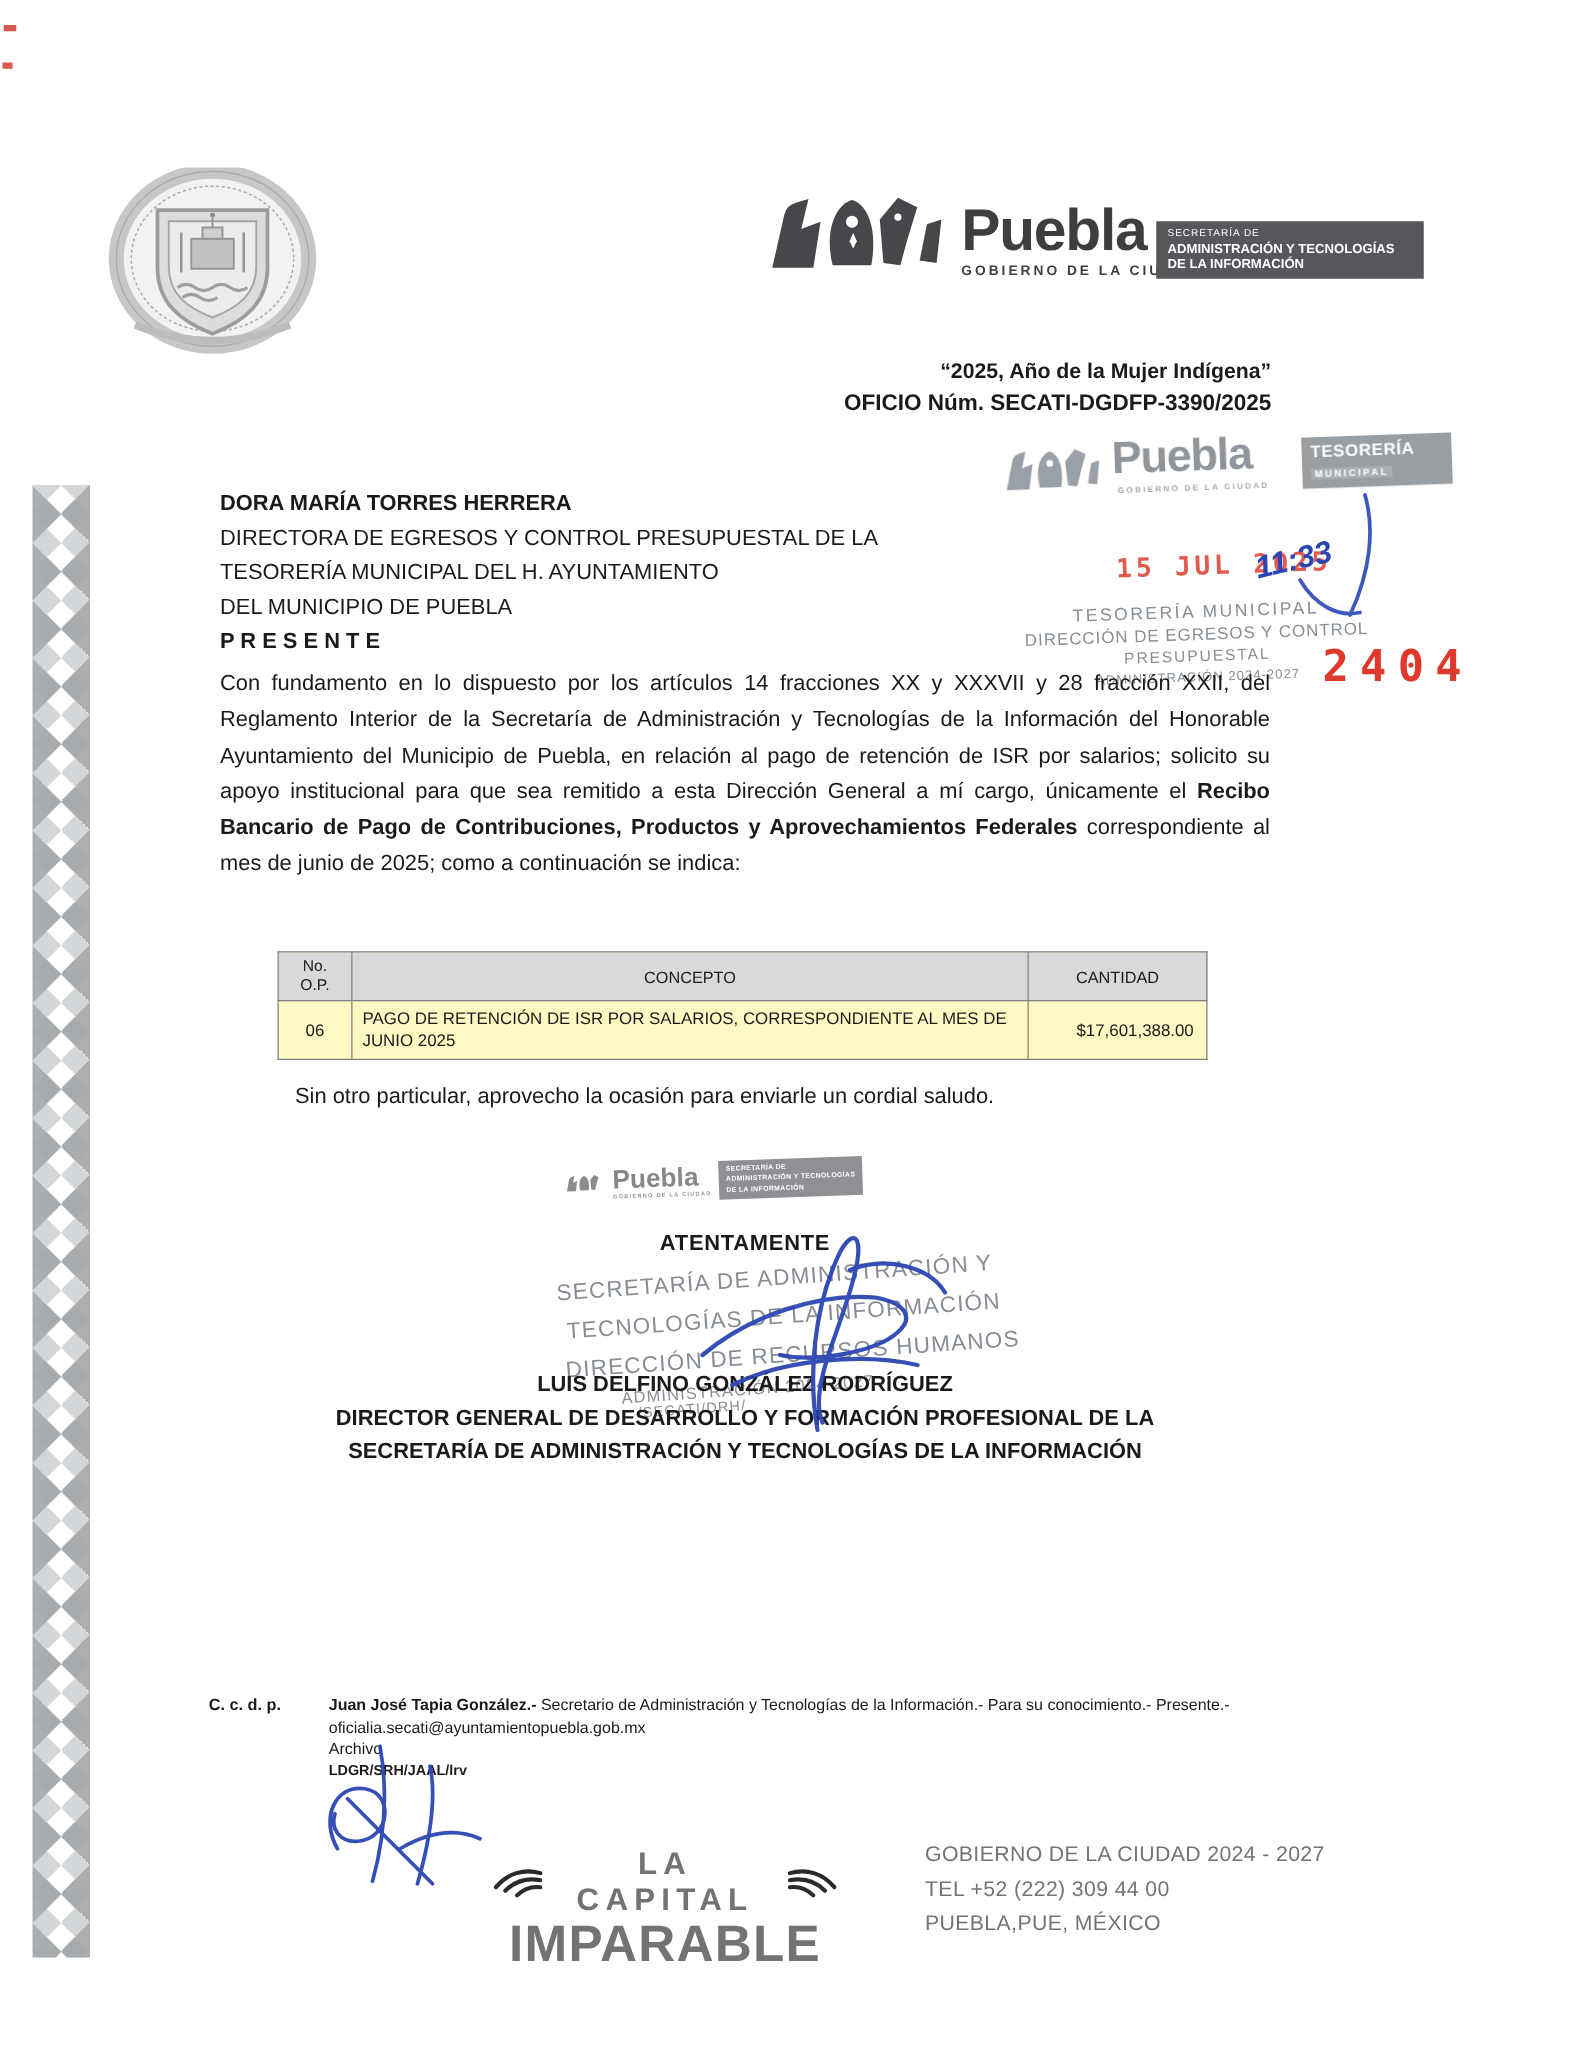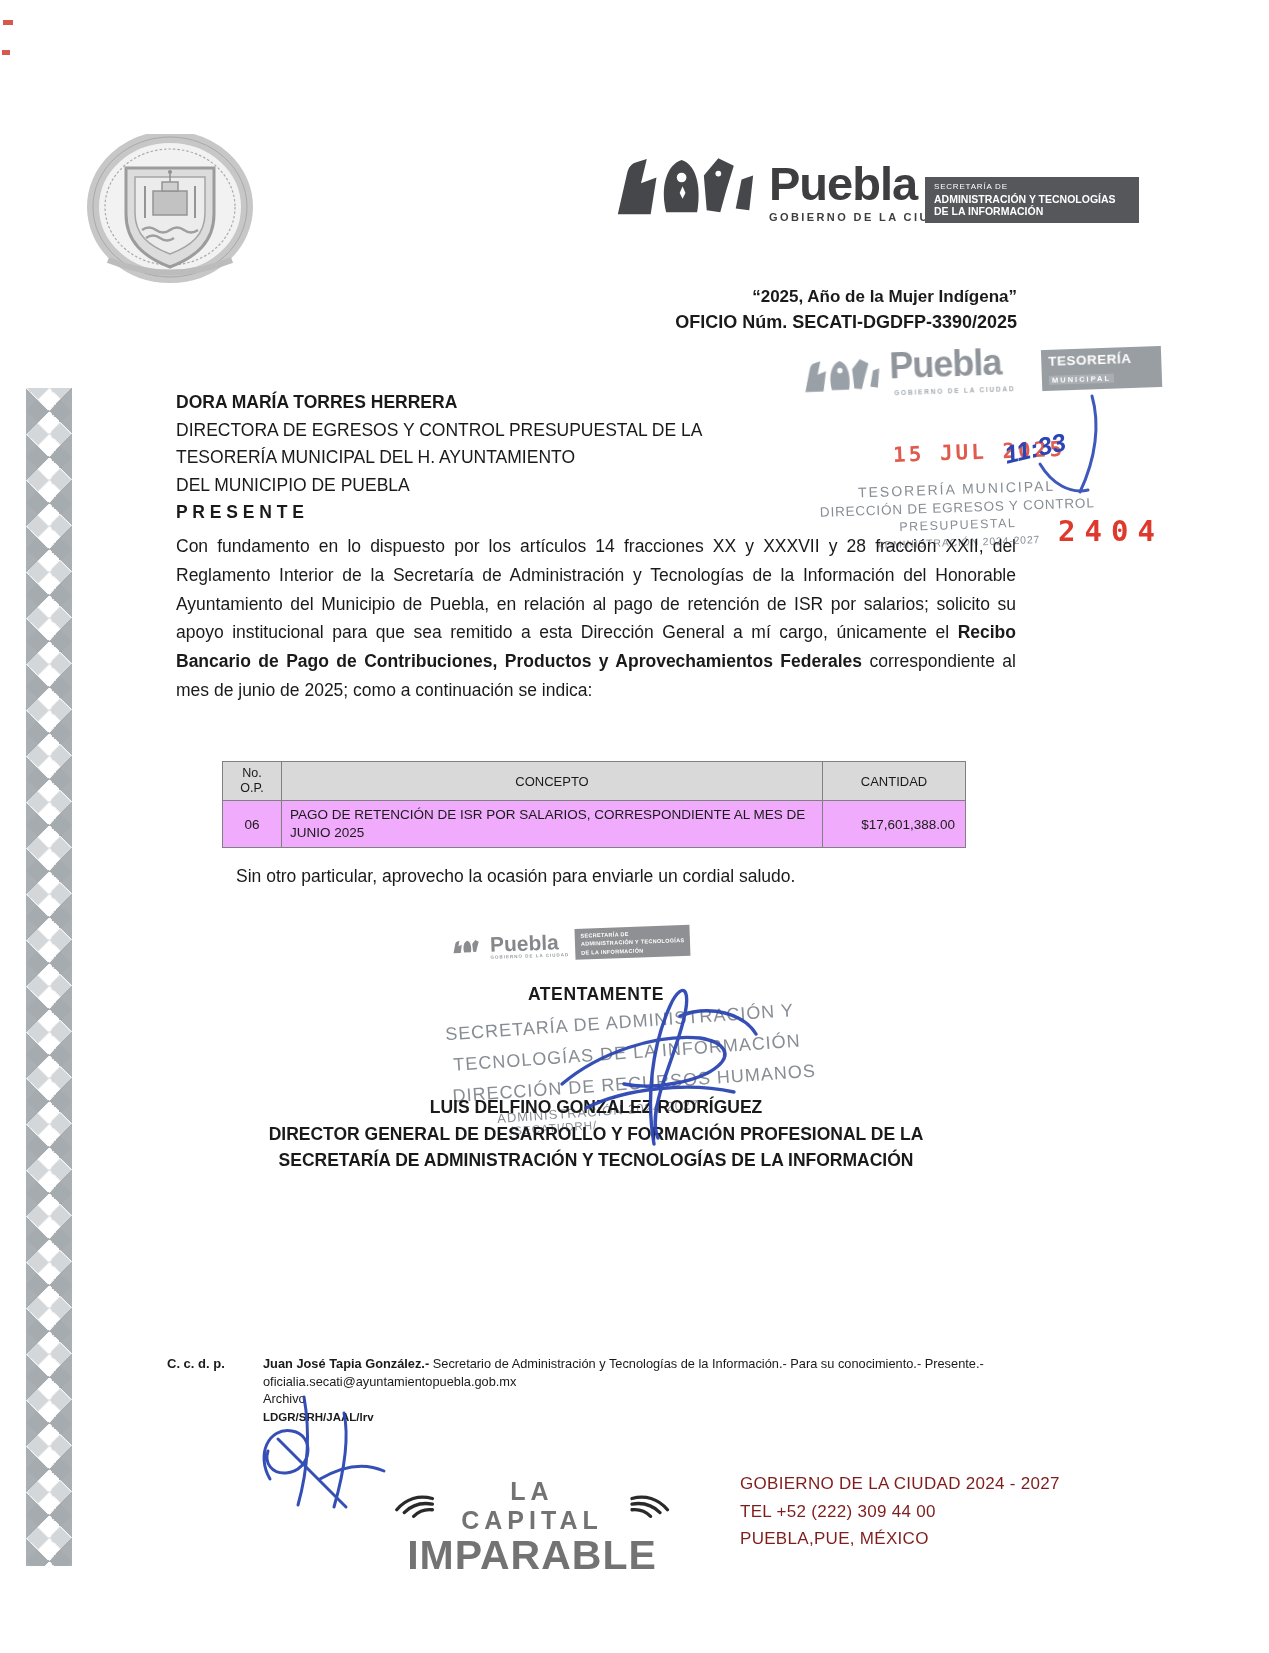--- a/index.html
+++ b/index.html
@@ -51,32 +51,32 @@
   .rs-time{position:absolute;left:1004px;top:434px;color:#2b46b4;font-size:25px;font-weight:700;
            font-style:italic;transform:rotate(-13deg);z-index:6;}
   .rs-pen{position:absolute;left:1030px;top:392px;z-index:6;}
   .rs-office{position:absolute;left:775px;top:481px;width:365px;text-align:center;color:#878e94;
              transform:rotate(-2deg);z-index:1;}
   .rs-office .o1{font-size:14px;letter-spacing:2px;}
   .rs-office .o2{font-size:13.5px;letter-spacing:.8px;margin-top:3px;}
   .rs-office .o3{font-size:12.5px;letter-spacing:1.5px;margin-top:3px;}
   .rs-office .o4{font-size:10.5px;letter-spacing:.8px;margin-top:4px;}
   .rs-folio{position:absolute;left:1058px;top:514px;font-family:"DejaVu Sans Mono",monospace;
-            font-size:29px;font-weight:700;letter-spacing:9px;color:#df382c;z-index:3;}
+            font-size:35px;font-weight:700;letter-spacing:9px;color:#df382c;z-index:3;}
 
   
   .recipient{position:absolute;left:176px;top:389px;font-size:17.5px;line-height:27.5px;z-index:2;}
   .r-name,.r-presente{font-weight:700;}
 
   
   .bodytext{position:absolute;left:176px;top:532px;width:840px;margin:0;font-size:17.5px;
             line-height:28.8px;text-align:justify;z-index:2;}
 
   
-  .optable{position:absolute;left:222px;top:761px;border-collapse:collapse;z-index:2;background:#f0abfc;}
+  .optable{position:absolute;left:222px;top:761px;border-collapse:collapse;z-index:2;background:#fef9c3;}
   .optable th,.optable td{border:1px solid #808080;}
   .optable th{background:#d9d9d9;font-weight:400;font-size:13px;padding:4px 6px;}
   .optable th.c1{width:46px;font-size:12.5px;line-height:1.2;text-align:center;}
   .optable th.c2{width:528px;text-align:center;}
   .optable th.c3{width:130px;text-align:center;}
   .optable td.c1{text-align:center;font-size:13.5px;margin-top:37px;}
   .optable td.c2{font-size:13.5px;padding:5px 8px;text-align:left;line-height:1.35;}
   .optable td.c3{text-align:right;padding-right:10px;font-size:13.5px;}
 
   .closing{position:absolute;left:236px;top:866px;font-size:17.5px;z-index:2;}
@@ -115,21 +115,21 @@
   .ccdp-text .l4{font-weight:700;font-size:11.5px;margin-top:1px;}
 
   
   .capital{position:absolute;left:393px;top:1477px;width:278px;text-align:center;color:#737373;}
   .cap-row{display:flex;align-items:center;justify-content:center;gap:6px;}
   .cap-top{font-size:25px;font-weight:700;letter-spacing:5px;}
   .cap-bottom{font-size:41px;font-weight:900;letter-spacing:1px;margin-top:-3px;}
   .wing.wr{transform:scaleX(-1);}
 
   .footer-right{position:absolute;left:740px;top:1470px;font-size:17px;line-height:27.5px;
-                color:#7f1d1d;letter-spacing:.3px;}
+                color:#737373;letter-spacing:.3px;}
 </style>
 </head>
 <body>
 
 <div class="page">
 
   <div class="scan-mark m1"></div>
   <div class="scan-mark m2"></div>
 
   <div class="talavera"></div>

